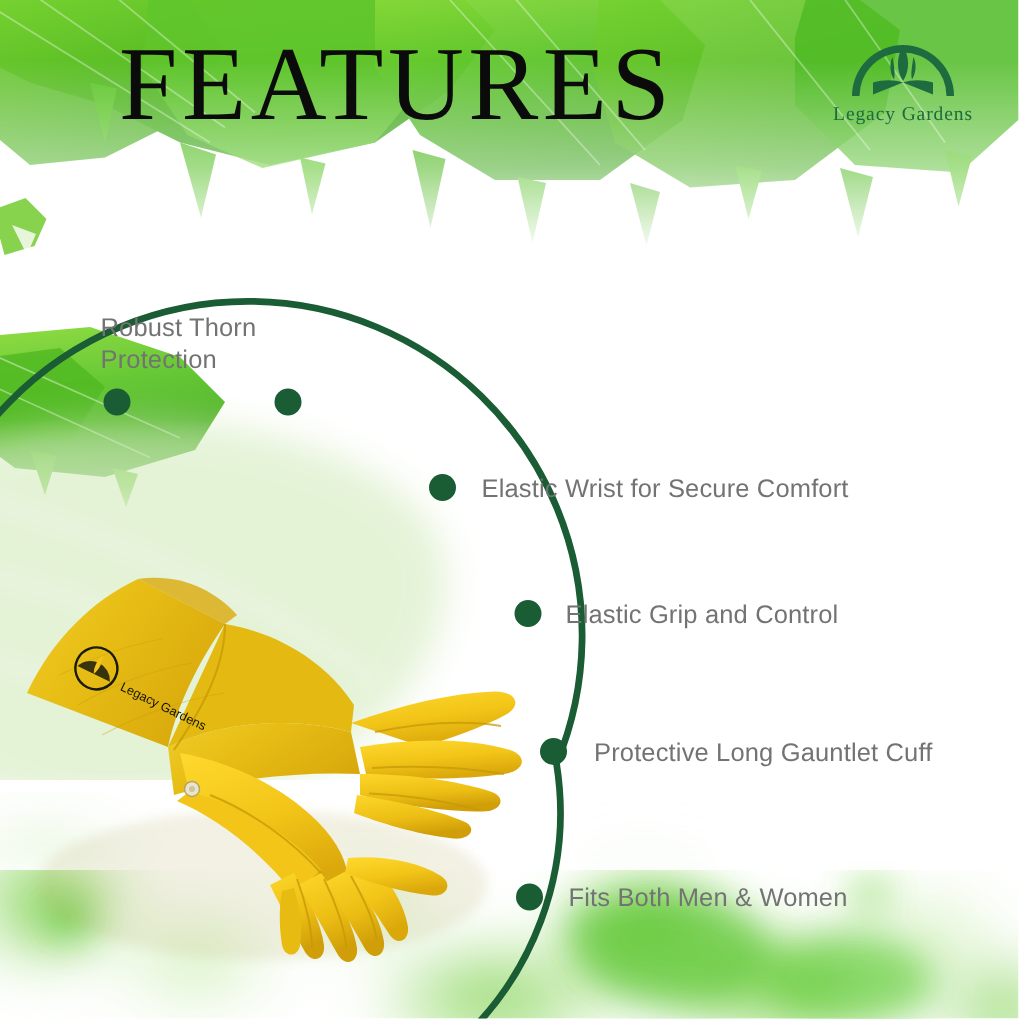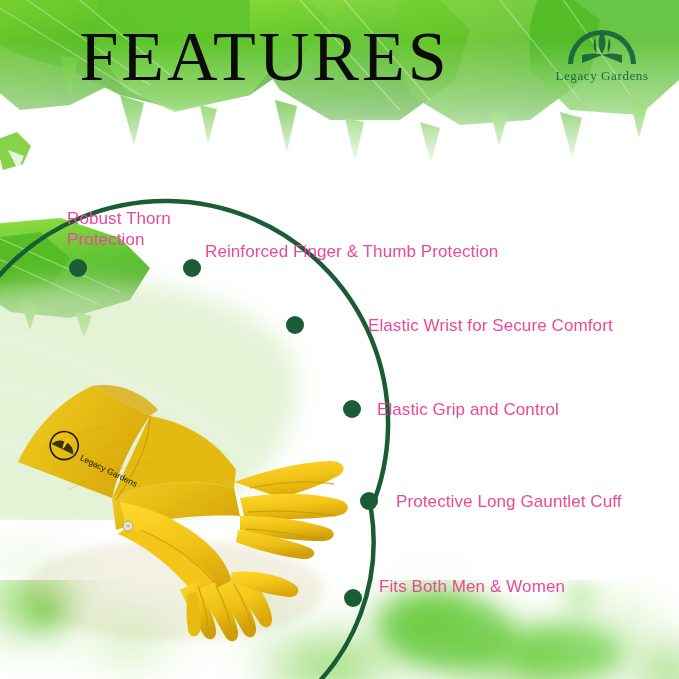--- a/index.html
+++ b/index.html
@@ -68,21 +68,21 @@
     width: 679px;
     height: 679px;
   }
 
   
   .feature-label {
     position: absolute;
     font-family: "Liberation Sans", sans-serif;
     font-size: 17px;
     line-height: 21px;
-    color: #ec4899;
+    color: #737373;
     white-space: pre-line;
     letter-spacing: 0.1px;
   }
 
   
   .product { position: absolute; left: 0; top: 330px; width: 420px; height: 330px; }
   .product-svg { width: 420px; height: 330px; display: block; }
 </style>
 </head>
 <body>
@@ -311,19 +311,18 @@
       <circle cx="192" cy="268" r="9" fill="#1a5c34"></circle>
       <circle cx="295" cy="325" r="9" fill="#1a5c34"></circle>
       <circle cx="352" cy="409" r="9" fill="#1a5c34"></circle>
       <circle cx="369" cy="501" r="9" fill="#1a5c34"></circle>
       <circle cx="353" cy="598" r="9" fill="#1a5c34"></circle>
     </g>
   </svg>
 
   <div class="feature-label" style="left:67px;  top:208px;">Robust Thorn
 Protection</div>
-  <div class="feature-label" style="left:205px; top:241px;">Reinforced Finger &amp; Thumb Protection</div>
-  <div class="feature-label" style="left:321px; top:315px;margin-left:47px;">Elastic Wrist for Secure Comfort</div>
+  <div class="feature-label" style="left:321px; top:315px;">Elastic Wrist for Secure Comfort</div>
   <div class="feature-label" style="left:377px; top:399px;">Elastic Grip and Control</div>
   <div class="feature-label" style="left:396px; top:491px;text-align:right;">Protective Long Gauntlet Cuff</div>
-  <div class="feature-label" style="left:379px; top:576px;">Fits Both Men &amp; Women</div>
+  <div class="feature-label" style="left:379px; top:588px;">Fits Both Men &amp; Women</div>
 
 </div>
 
 </body></html>

